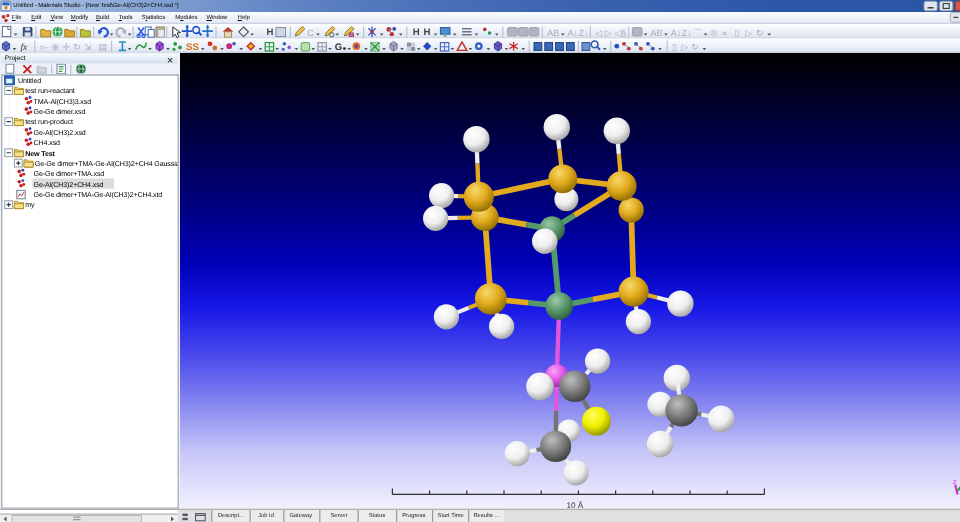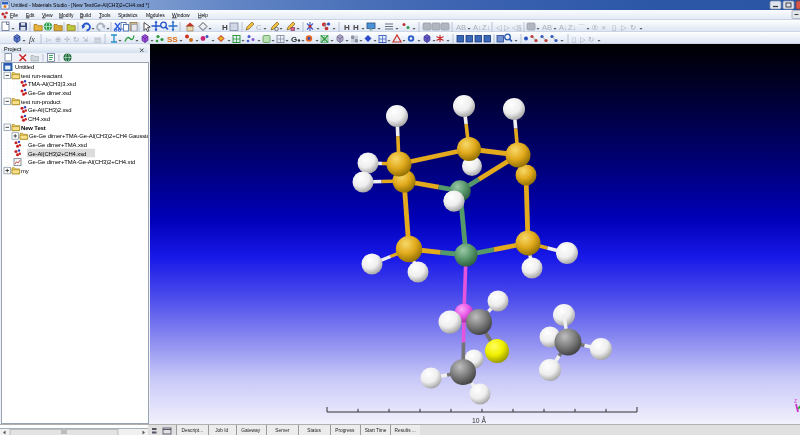--- a/index.html
+++ b/index.html
@@ -6,21 +6,21 @@
 #win { position:absolute; left:0; top:0; width:800px; height:435px; background:#e4e4e4; }
 #title { position:absolute; left:0; top:0; width:800px; height:10px;
   background:linear-gradient(90deg,#aec4e4 0%,#9ab4dc 8%,#7d9cd0 18%,#6084c4 30%,#4a70b8 45%,#3a62b0 60%,#2d58a8 80%,#2a55a5 100%); }
 #title .tx { position:absolute; display:inline-block; left:11px; top:1.5px; font-size:6.4px; color:#000; letter-spacing:-0.05px; white-space:nowrap; transform:scale(0.78); transform-origin:0 0; }
 #menubar { position:absolute; left:0; top:10px; width:800px; height:10px;
   background:linear-gradient(#fafcff,#e4ebf5); border-bottom:1px solid #c8d2e2; }
 .mi { position:absolute; display:inline-block; top:1.5px; font-size:6.4px; color:#000; letter-spacing:-0.05px; transform:scale(0.78); transform-origin:0 0; }
 #tb1 { position:absolute; left:0; top:20px; width:800px; height:12px;
   background:linear-gradient(#fdfeff,#dde6f3); border-bottom:1px solid #ccd6e6; }
 #tb2 { position:absolute; left:0; top:32px; width:800px; height:12px;
-  background:linear-gradient(#fdfeff,#dde6f3); border-bottom:1px solid #ccd6e6;padding-left:12px; }
+  background:linear-gradient(#fdfeff,#dde6f3); border-bottom:1px solid #ccd6e6; }
 #panel { position:absolute; left:0; top:44px; width:150px; height:381px; background:#eef2f8; }
 #phead { position:absolute; left:1px; top:1px; width:147px; height:8px;
   background:linear-gradient(#f6f9fc,#d2dfee); font-size:6.5px; line-height:8px; color:#000; padding-left:3px; }
 #ptool { position:absolute; left:1px; top:9px; width:147px; height:9px; background:#eef2f8; }
 #ptree { position:absolute; left:1px; top:18px; width:148px; height:362px; background:#fff; border:1px solid #98a2b0; }
 #view { position:absolute; left:150px; top:44px; width:650px; height:380px; }
 #bottom { position:absolute; left:0; top:424px; width:800px; height:11px; background:#e0e0e0; border-top:1px solid #b0b0b0; }
 .tab { position:absolute; top:0px; height:11px; background:#ececec; border-left:1px solid #9a9a9a;
   font-size:6.4px; color:#222; text-align:center; line-height:10.5px; }
 .tab span { display:inline-block; transform:scale(0.75); transform-origin:50% 50%; white-space:nowrap; }

